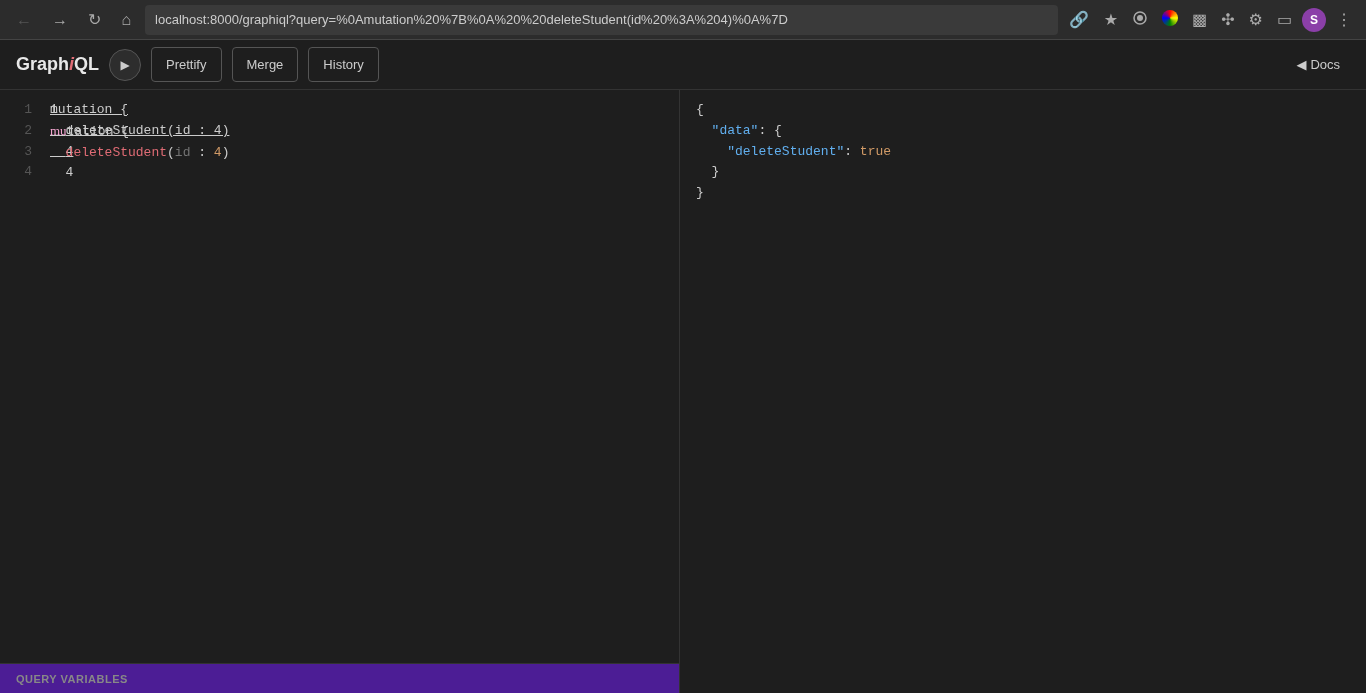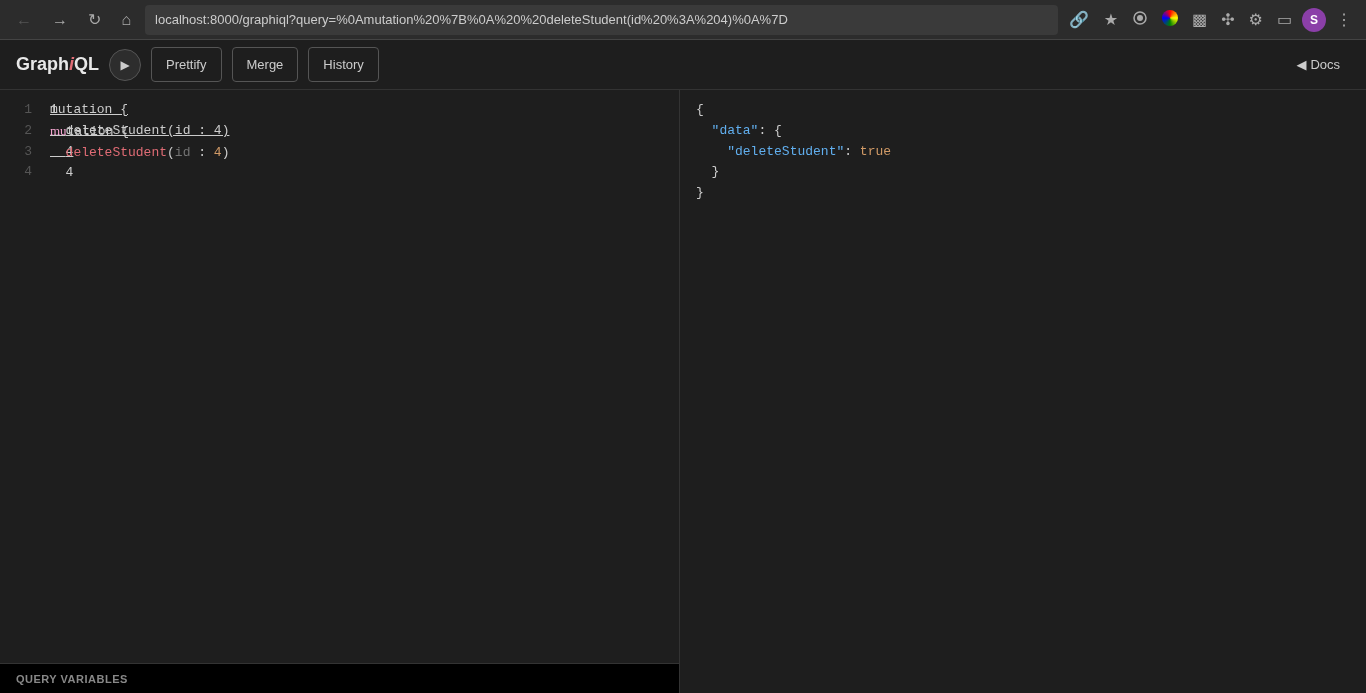--- a/index.html
+++ b/index.html
@@ -201,21 +201,21 @@
       font-size: 13px;
       line-height: 1.6;
       color: #555;
       text-align: right;
       user-select: none;
       pointer-events: none;
     }
 
     .query-variables-bar {
       height: 30px;
-      background: #000000;
+      background: #4c1d95;
       border-top: 1px solid #333;
       display: flex;
       align-items: center;
       padding: 0 16px;
       flex-shrink: 0;
     }
 
     .query-variables-label {
       font-size: 11px;
       font-weight: bold;

